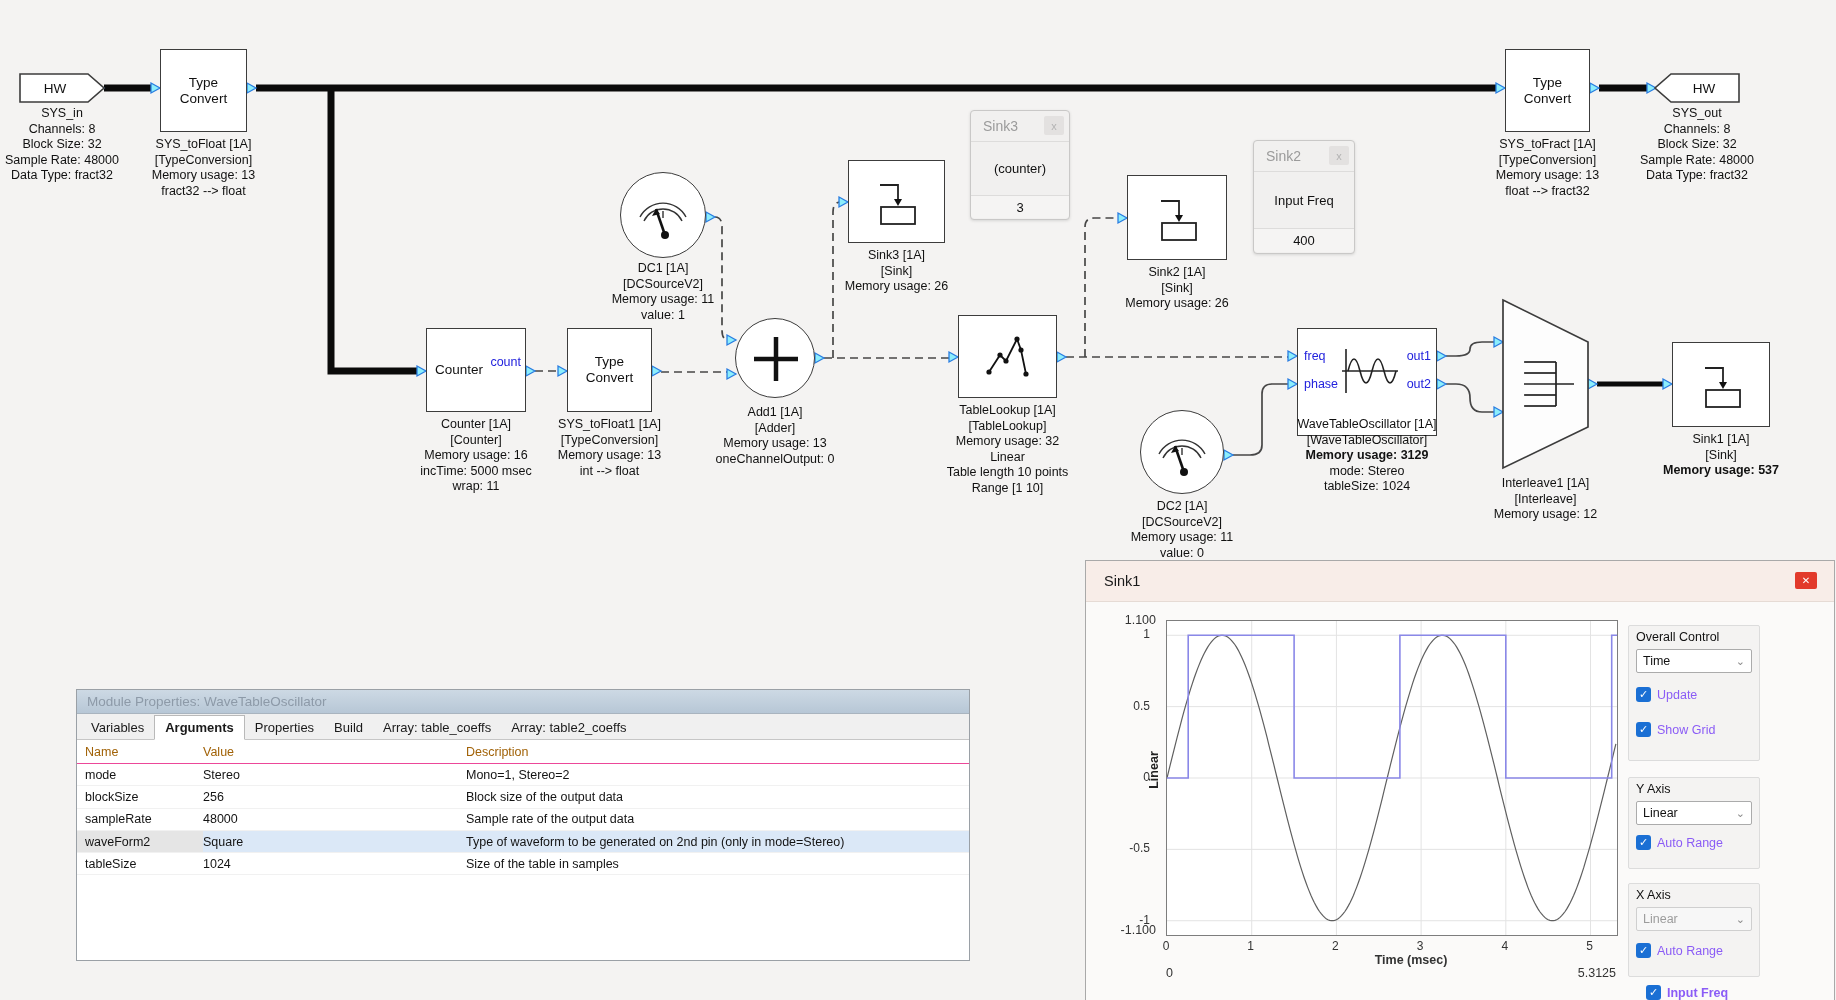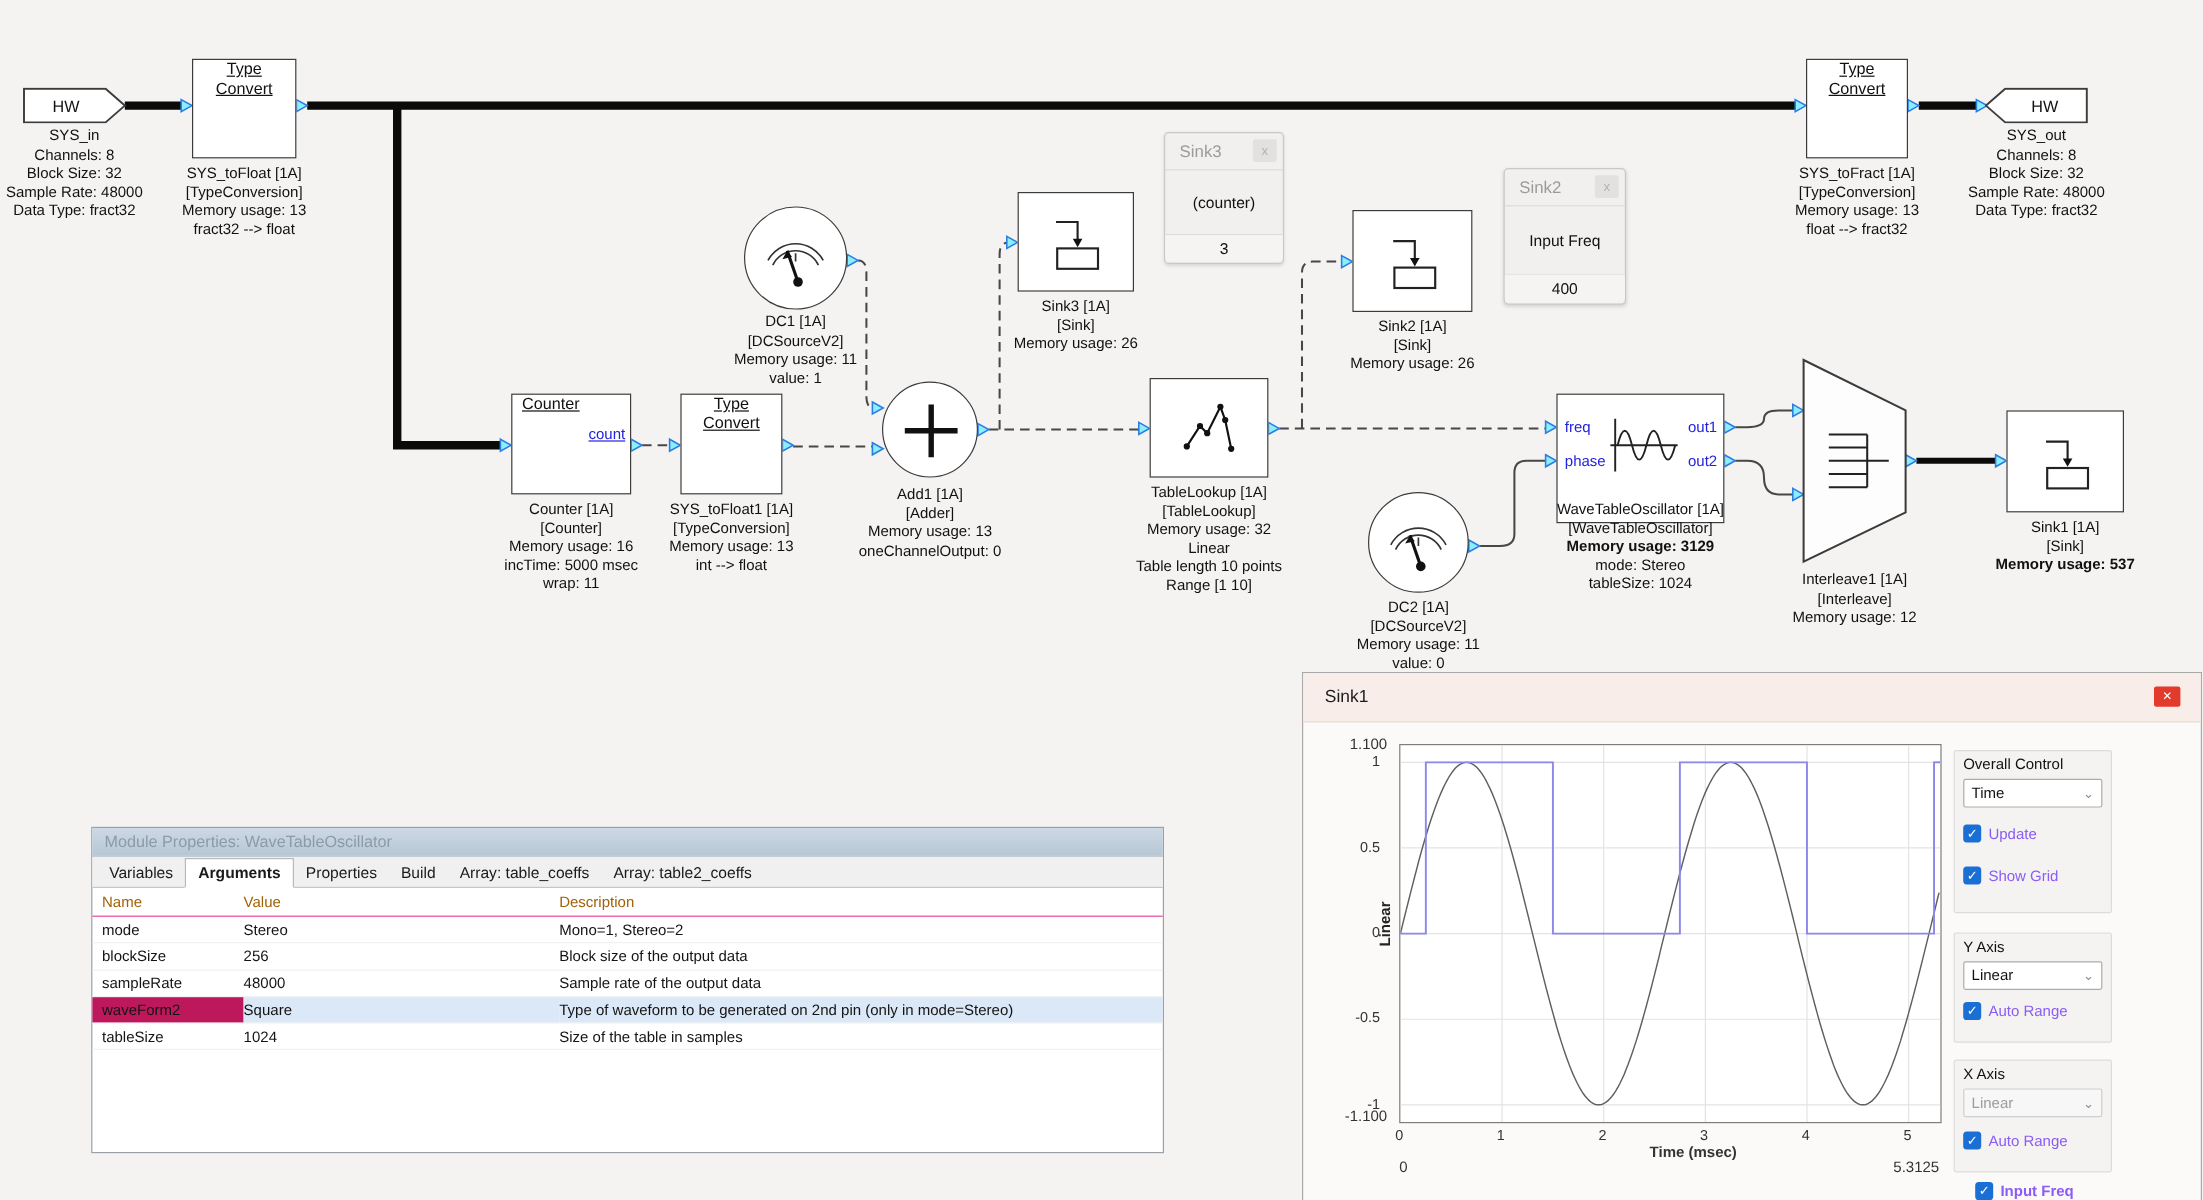--- a/index.html
+++ b/index.html
@@ -2,22 +2,22 @@
 <html><head>
 <meta charset="utf-8">
 <style>
   html,body{margin:0;padding:0;}
   body{width:1836px;height:1000px;overflow:hidden;background:#f4f3f2;
        font-family:"Liberation Sans","DejaVu Sans",sans-serif;color:#141414;}
   #app{position:relative;width:1836px;height:1000px;}
   #wires{position:absolute;left:0;top:0;z-index:1;}
   .blk{position:absolute;background:#fff;border:1.6px solid #3c3c3c;box-sizing:border-box;z-index:2;}
   .circ{border-radius:50%;}
-  .inner{position:absolute;inset:0;display:flex;justify-content:center;
-         text-align:center;font-size:13.5px;line-height:16px;color:#111;text-decoration:underline;}
+  .inner{position:absolute;inset:0;display:flex;align-items:center;justify-content:center;
+         text-align:center;font-size:13.5px;line-height:16px;color:#111;}
   .cap{position:absolute;left:50%;transform:translateX(-50%);text-align:center;
        font-size:12.5px;line-height:15.5px;color:#111;width:180px;z-index:2;}
   .pinlab{position:absolute;font-size:12.5px;color:#2222dd;z-index:3;}
   .tagwrap{position:absolute;z-index:2;}
   .taglabel{position:absolute;inset:0;display:flex;align-items:center;justify-content:center;
             font-size:13.5px;color:#111;}
   .iconsvg{position:absolute;z-index:3;}
   
   .valwin{position:absolute;background:#f1f0ef;border:1px solid #c9c8c7;border-radius:4px;
           box-shadow:0 1px 3px rgba(0,0,0,.12);z-index:5;}
@@ -37,21 +37,21 @@
   #dlg-tabs{height:25px;background:#f0f0f0;border-bottom:1px solid #c6c6c6;display:flex;
             align-items:flex-end;padding-left:4px;}
   .tab{font-size:13px;padding:4px 10px 4px 10px;color:#1a1a1a;}
   .tab.active{background:#fff;border:1px solid #b9b9b9;border-bottom:1px solid #fff;
               font-weight:bold;margin-bottom:-1px;}
   .drow{display:flex;height:21.3px;align-items:center;font-size:12.5px;border-bottom:1px solid #f1f1f1;}
   .drow .c1{width:126px;padding-left:8px;box-sizing:border-box;flex:none;align-self:stretch;display:flex;align-items:center;}
   .drow .c2{width:263px;flex:none;align-self:stretch;display:flex;align-items:center;}
   .drow .c3{flex:1;align-self:stretch;display:flex;align-items:center;}
   .drow.head{color:#a16207;border-bottom:1px solid #ec4899;height:23px;}
-  .drow.hl .c1{background:#be185d;}
+  .drow.hl .c1{background:#e5e5e5;}
   .drow.hl .c2,.drow.hl .c3{background:#dbe8f7;}
   
   #plotwin{position:absolute;left:1085px;top:560px;width:750px;height:470px;background:#fbfaf9;
            border:1px solid #a9a9a9;box-sizing:border-box;z-index:6;}
   #plotwin .ptitle{height:40px;background:#f8ede8;border-bottom:1px solid #e6dbd5;font-size:14.5px;
                    color:#1a1a1a;line-height:40px;padding-left:18px;}
   #pclose{position:absolute;right:17px;top:11px;width:22px;height:17px;background:#e23a2b;color:#fff;
           border-radius:2px;font-size:10px;display:flex;align-items:center;justify-content:center;}
   #plotarea{position:absolute;left:80px;top:59px;width:450px;height:314px;background:#fff;
             border:1.5px solid #7d7d7d;box-sizing:content-box;}
@@ -154,21 +154,21 @@
     <div class="cap" style="top:87px;">
         <div>SYS_toFloat [1A]</div>
         <div>[TypeConversion]</div>
         <div>Memory usage: 13</div>
         <div>fract32 --&gt; float</div>
       </div>
   </div>
 
   <div class="blk" style="left:426px;top:328px;width:100px;height:84px;">
     <div class="inner" style="justify-content:flex-start;padding-left:8px;">Counter</div>
-    <div class="pinlab" style="right:4px;top:26px;text-decoration:underline;">count</div>
+    <div class="pinlab" style="right:4px;top:26px;">count</div>
     <div class="cap" style="top:88px;">
         <div>Counter [1A]</div>
         <div>[Counter]</div>
         <div>Memory usage: 16</div>
         <div>incTime: 5000 msec</div>
         <div>wrap: 11</div>
       </div>
   </div>
 
   <div class="blk" style="left:567px;top:328px;width:85px;height:84px;">

